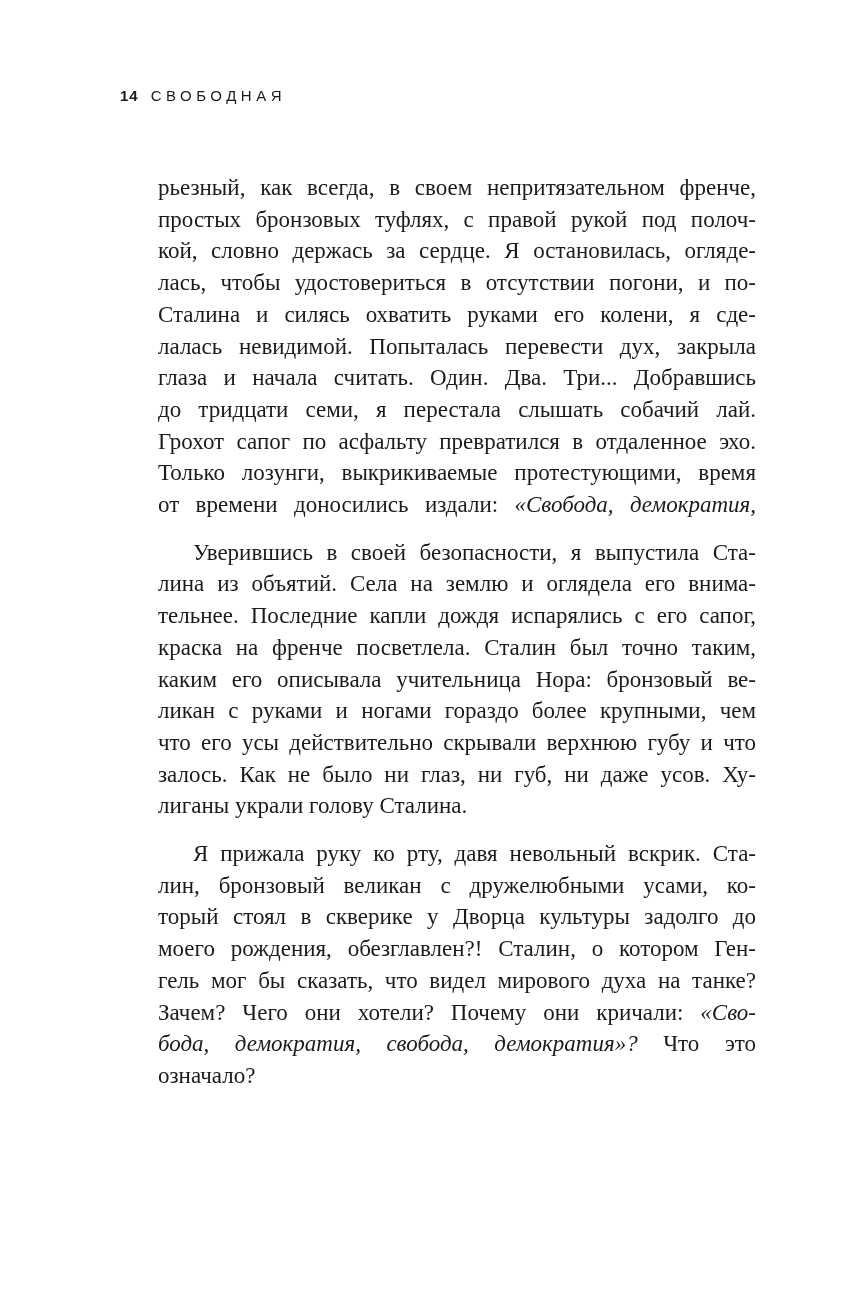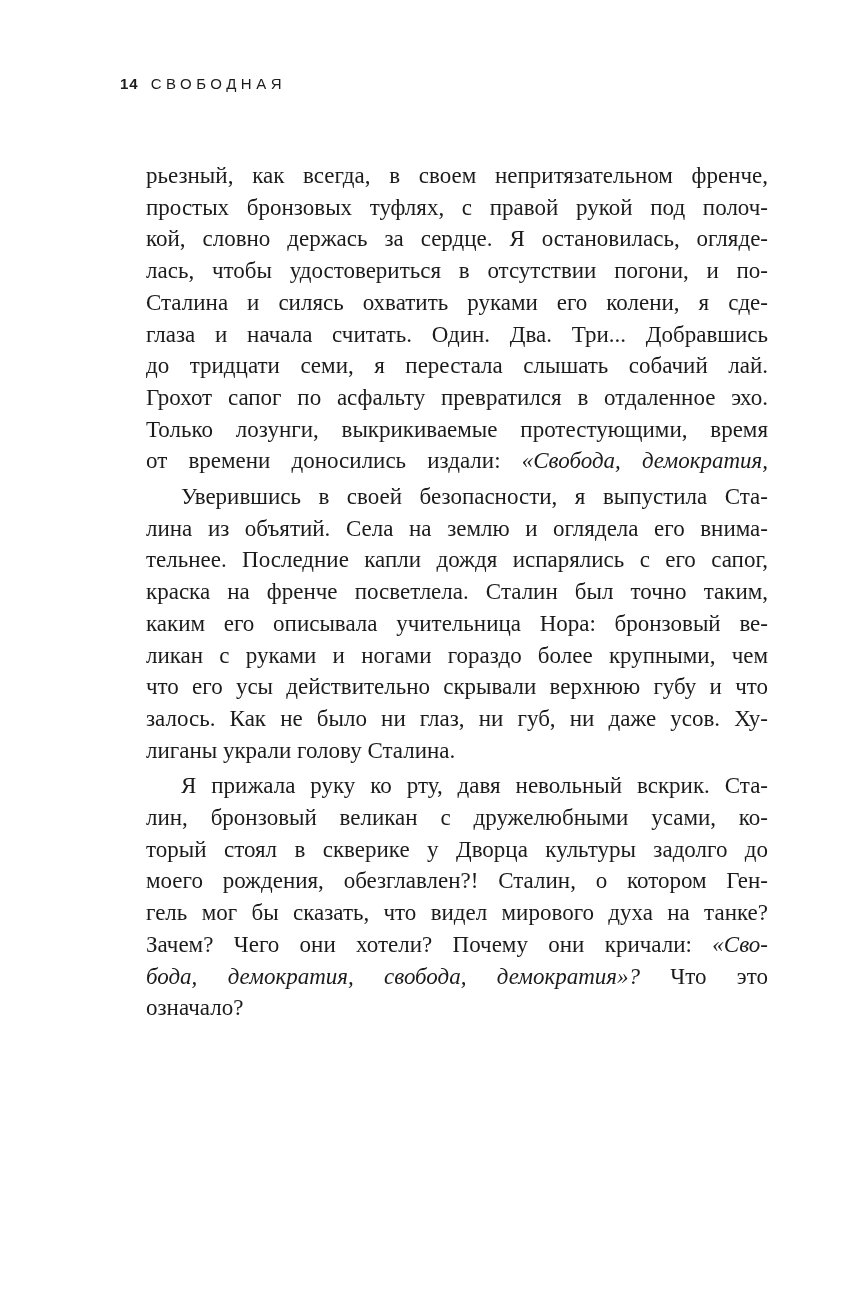--- a/index.html
+++ b/index.html
@@ -11,21 +11,21 @@
     position: relative;
     width: 844px;
     height: 1311px;
     background: #ffffff;
     overflow: hidden;
   }
   
   #running-head {
     position: absolute;
     left: 120px;
-    top: 75px;
+    top: 87px;
     font-family: "Liberation Sans", sans-serif;
     color: #1b1b1b;
     font-size: 15px;
     line-height: 18px;
     white-space: nowrap;
   }
   #running-head .pgnum {
     font-weight: 700;
     letter-spacing: 1px;
   }
@@ -38,21 +38,21 @@
   #text-column {
     position: absolute;
     left: 142px;
     top: 156px;
     width: 630px;
     font-family: "Liberation Serif", serif;
     font-size: 23px;
     line-height: 31.7px;
     color: #1b1b1b;
   }
-  .para { margin: 4px; padding: 0; }
+  .para { margin: 16px; padding: 0; }
   .line {
     text-align: justify;
     text-align-last: justify;
     white-space: normal;
   }
   .line.last { text-align-last: left; }
   .line.first { text-indent: 35px; }
   .it { font-style: italic; }
   .rm { font-style: normal; }
 </style>
@@ -65,20 +65,21 @@
     <span class="pgnum">14</span><span class="title">СВОБОДНАЯ</span>
   </div>
 
   <div id="text-column">
       <div class="para">
         <div class="line"><span class="rm">рьезный, как всегда, в своем непритязательном френче,</span></div>
         <div class="line"><span class="rm">простых бронзовых туфлях, с правой рукой под полоч-</span></div>
         <div class="line"><span class="rm">кой, словно держась за сердце. Я остановилась, огляде-</span></div>
         <div class="line"><span class="rm">лась, чтобы удостовериться в отсутствии погони, и по-</span></div>
         <div class="line"><span class="rm">Сталина и силясь охватить руками его колени, я сде-</span></div>
+        <div class="line"><span class="rm">лалась невидимой. Попыталась перевести дух, закрыла</span></div>
         <div class="line"><span class="rm">глаза и начала считать. Один. Два. Три... Добравшись</span></div>
         <div class="line"><span class="rm">до тридцати семи, я перестала слышать собачий лай.</span></div>
         <div class="line"><span class="rm">Грохот сапог по асфальту превратился в отдаленное эхо.</span></div>
         <div class="line"><span class="rm">Только лозунги, выкрикиваемые протестующими, время</span></div>
         <div class="line"><span class="rm">от времени доносились издали: </span><span class="it">«Свобода, демократия,</span></div>
       </div>
       <div class="para">
         <div class="line first"><span class="rm">Уверившись в своей безопасности, я выпустила Ста-</span></div>
         <div class="line"><span class="rm">лина из объятий. Села на землю и оглядела его внима-</span></div>
         <div class="line"><span class="rm">тельнее. Последние капли дождя испарялись с его сапог,</span></div>

